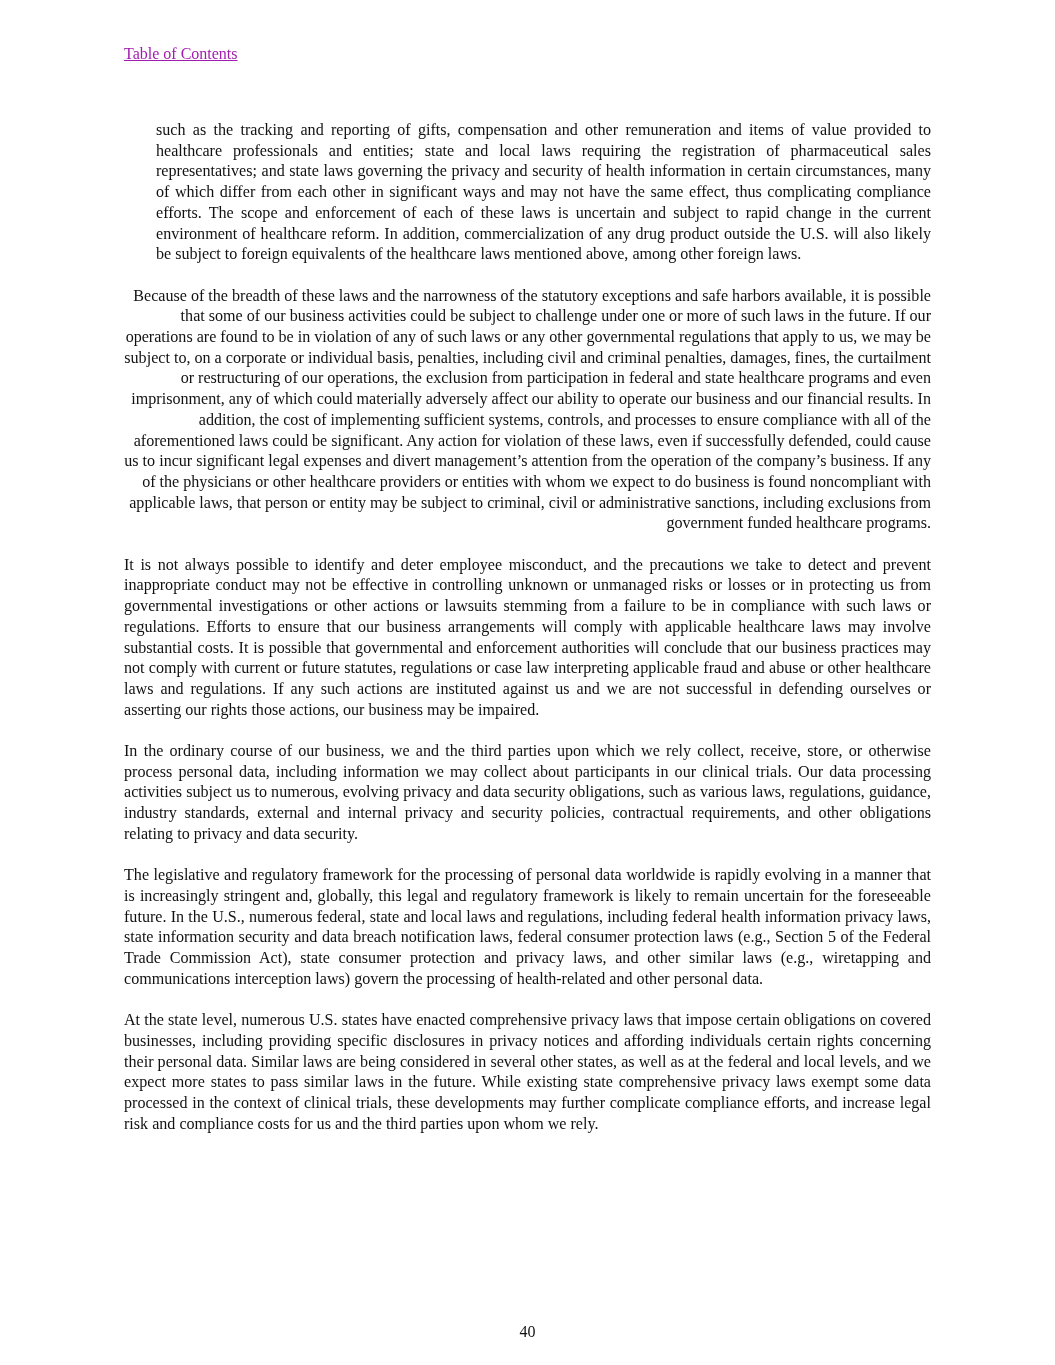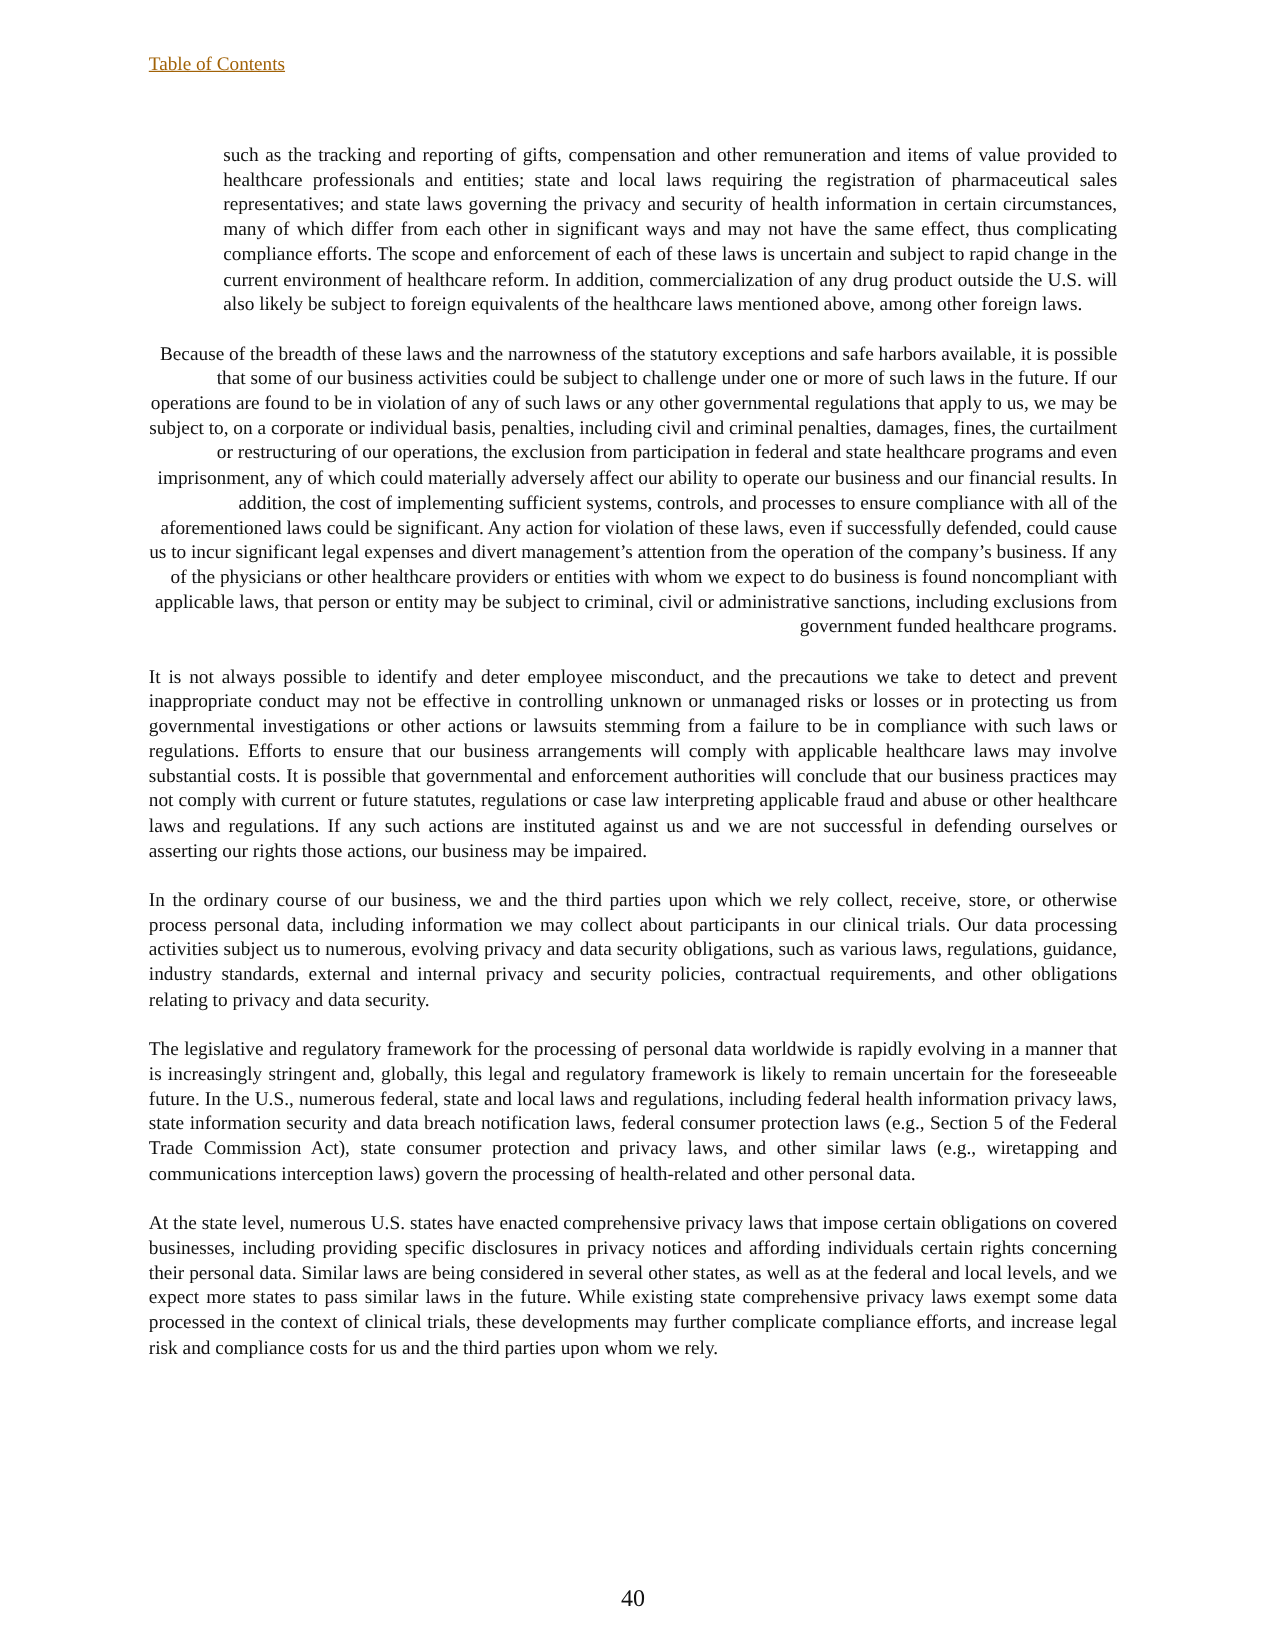--- a/index.html
+++ b/index.html
@@ -14,49 +14,49 @@
       overflow: hidden;
       font-family: "Liberation Serif", "DejaVu Serif", serif;
       color: #111111;
     }
     .toc-link {
       position: absolute;
       left: 124px;
       top: 44px;
       font-size: 16px;
       line-height: 20px;
-      color: #a16207;
+      color: #a21caf;
       text-decoration: underline;
       cursor: pointer;
     }
     .content {
       position: absolute;
       left: 124px;
       top: 120px;
       width: 807px;
     }
     p.para {
       margin: 0 0 20.7px 0;
       font-size: 16.1px;
       line-height: 20.7px;
       text-align: justify;
     }
     p.para.indented {
-      margin-left: 62px;
+      margin-left: 32px;
     }
     p.para.ragged {
       text-align: right;
     }
     .page-number {
       position: absolute;
       left: 0;
       width: 1055px;
       top: 1322px;
       text-align: center;
-      font-size: 20px;
+      font-size: 16px;
       line-height: 20px;
     }
   </style>
 </head>
 <body>
 
 <a class="toc-link">Table of Contents</a>
 
 <div class="content">
   <p class="para indented">such as the tracking and reporting of gifts, compensation and other remuneration and items of value provided to healthcare professionals and entities; state and local laws requiring the registration of pharmaceutical sales representatives; and state laws governing the privacy and security of health information in certain circumstances, many of which differ from each other in significant ways and may not have the same effect, thus complicating compliance efforts. The scope and enforcement of each of these laws is uncertain and subject to rapid change in the current environment of healthcare reform. In addition, commercialization of any drug product outside the U.S. will also likely be subject to foreign equivalents of the healthcare laws mentioned above, among other foreign laws.</p>

